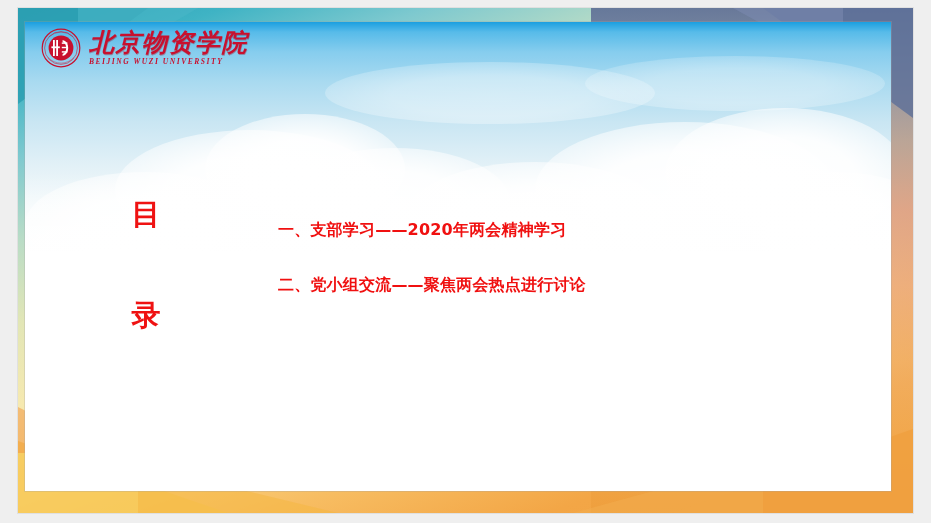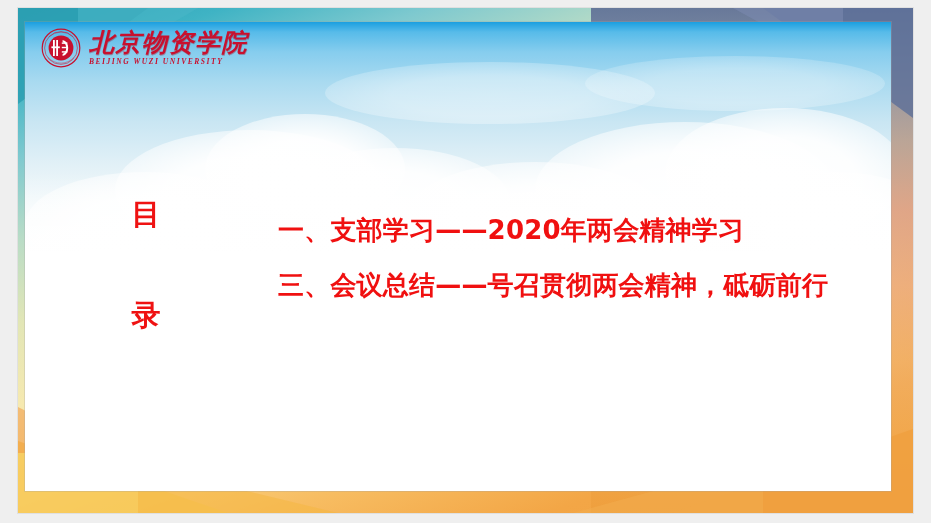--- a/index.html
+++ b/index.html
@@ -224,21 +224,21 @@
 
   
   .toc-list {
     position: absolute;
     left: 253px;
     top: 180px;
     z-index: 5;
   }
   .toc-item {
     font-family: "DejaVu Sans", "Liberation Sans", sans-serif;
-    font-size: 26px;
+    font-size: 16px;
     font-weight: bold;
     color: #f01010;
     line-height: 1;
     white-space: nowrap;
     height: 55px;
     display: flex;
     align-items: center;
     letter-spacing: 0.2px;
   }
 </style>
@@ -305,18 +305,18 @@
       </div>
 
       <div class="toc-label">
         <span>目</span>
         <span class="toc-gap"></span>
         <span>录</span>
       </div>
 
       <div class="toc-list">
         <div class="toc-item">一、支部学习——2020年两会精神学习</div>
-        <div class="toc-item">三、会议总结——号召贯彻两会精神，砥砺前行</div>
+        <div class="toc-item">二、党小组交流——聚焦两会热点进行讨论</div>
       </div>
 
     </div>
   </div>
 </div>
 
 </body></html>

